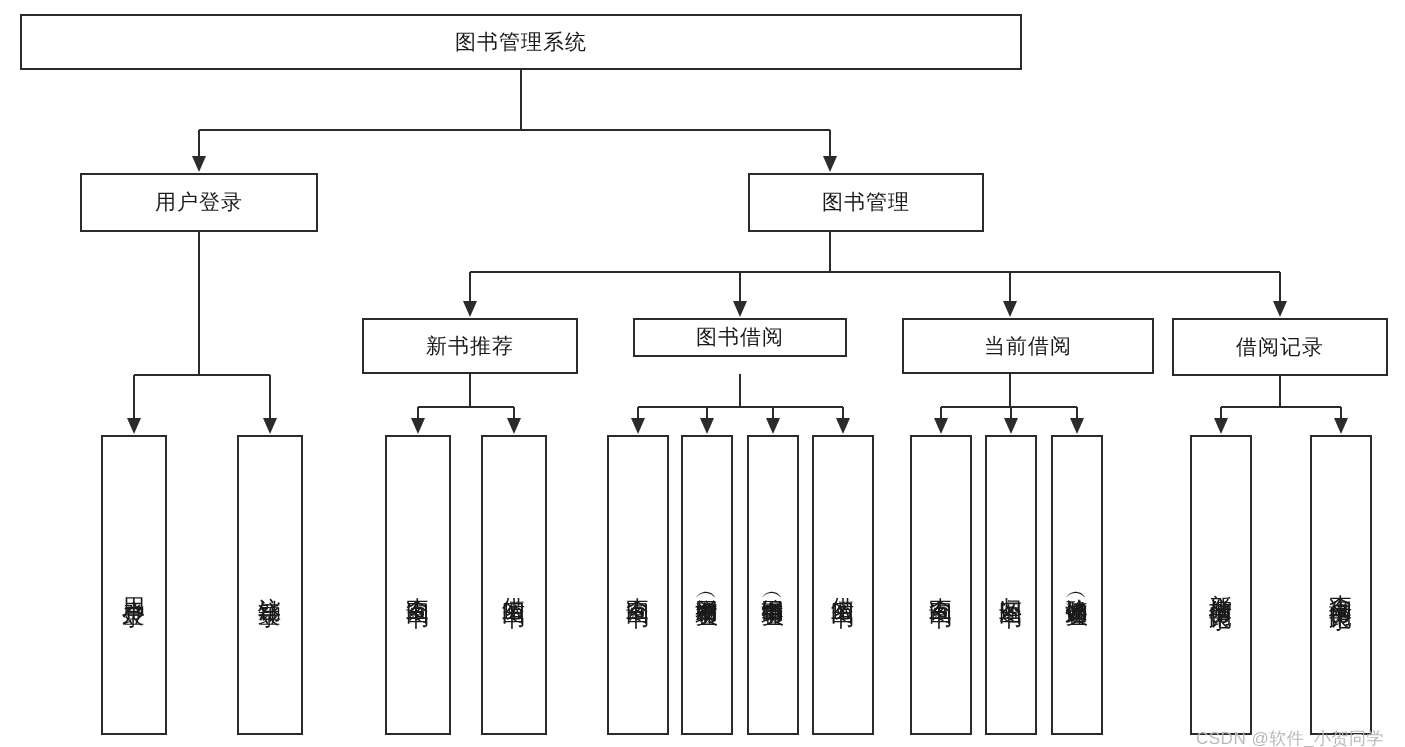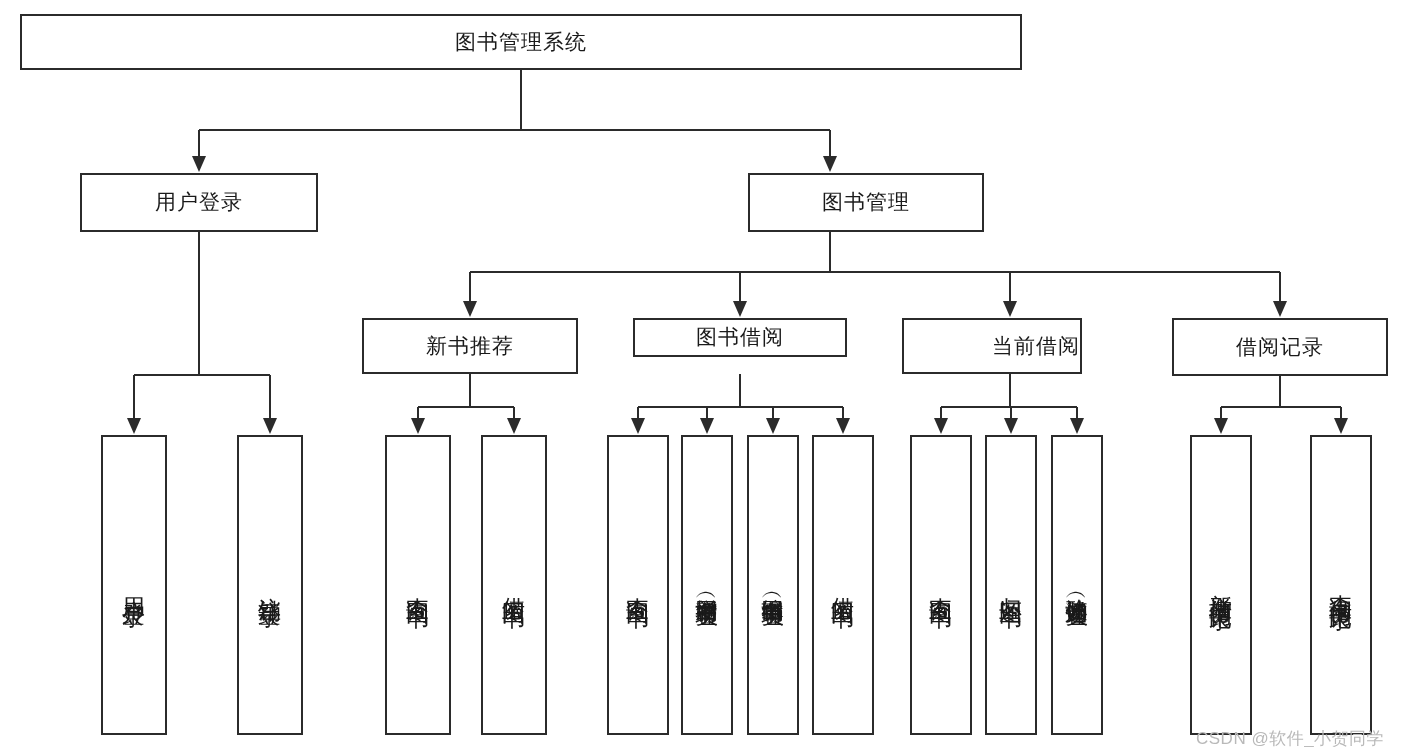--- a/index.html
+++ b/index.html
@@ -148,21 +148,21 @@
       </div>
       <div class="node h" style="left: 748px; top: 173px; width: 236px; height: 59px;">
         <span class="label">图书管理</span>
       </div>
       <div class="node h" style="left: 362px; top: 318px; width: 216px; height: 56px;">
         <span class="label">新书推荐</span>
       </div>
       <div class="node h" style="left: 633px; top: 318px; width: 214px; height: 39px;">
         <span class="label">图书借阅</span>
       </div>
-      <div class="node h" style="left: 902px; top: 318px; width: 180px; height: 56px; justify-content: flex-end;">
+      <div class="node h" style="left: 902px; top: 318px; width: 252px; height: 56px;">
         <span class="label">当前借阅</span>
       </div>
       <div class="node h" style="left: 1172px; top: 318px; width: 216px; height: 58px;">
         <span class="label">借阅记录</span>
       </div>
       <div class="node v" style="left: 101px; top: 435px; width: 66px; height: 300px;">
         <span class="label">用户登录</span>
       </div>
       <div class="node v" style="left: 237px; top: 435px; width: 66px; height: 300px;">
         <span class="label">注销登录</span>

